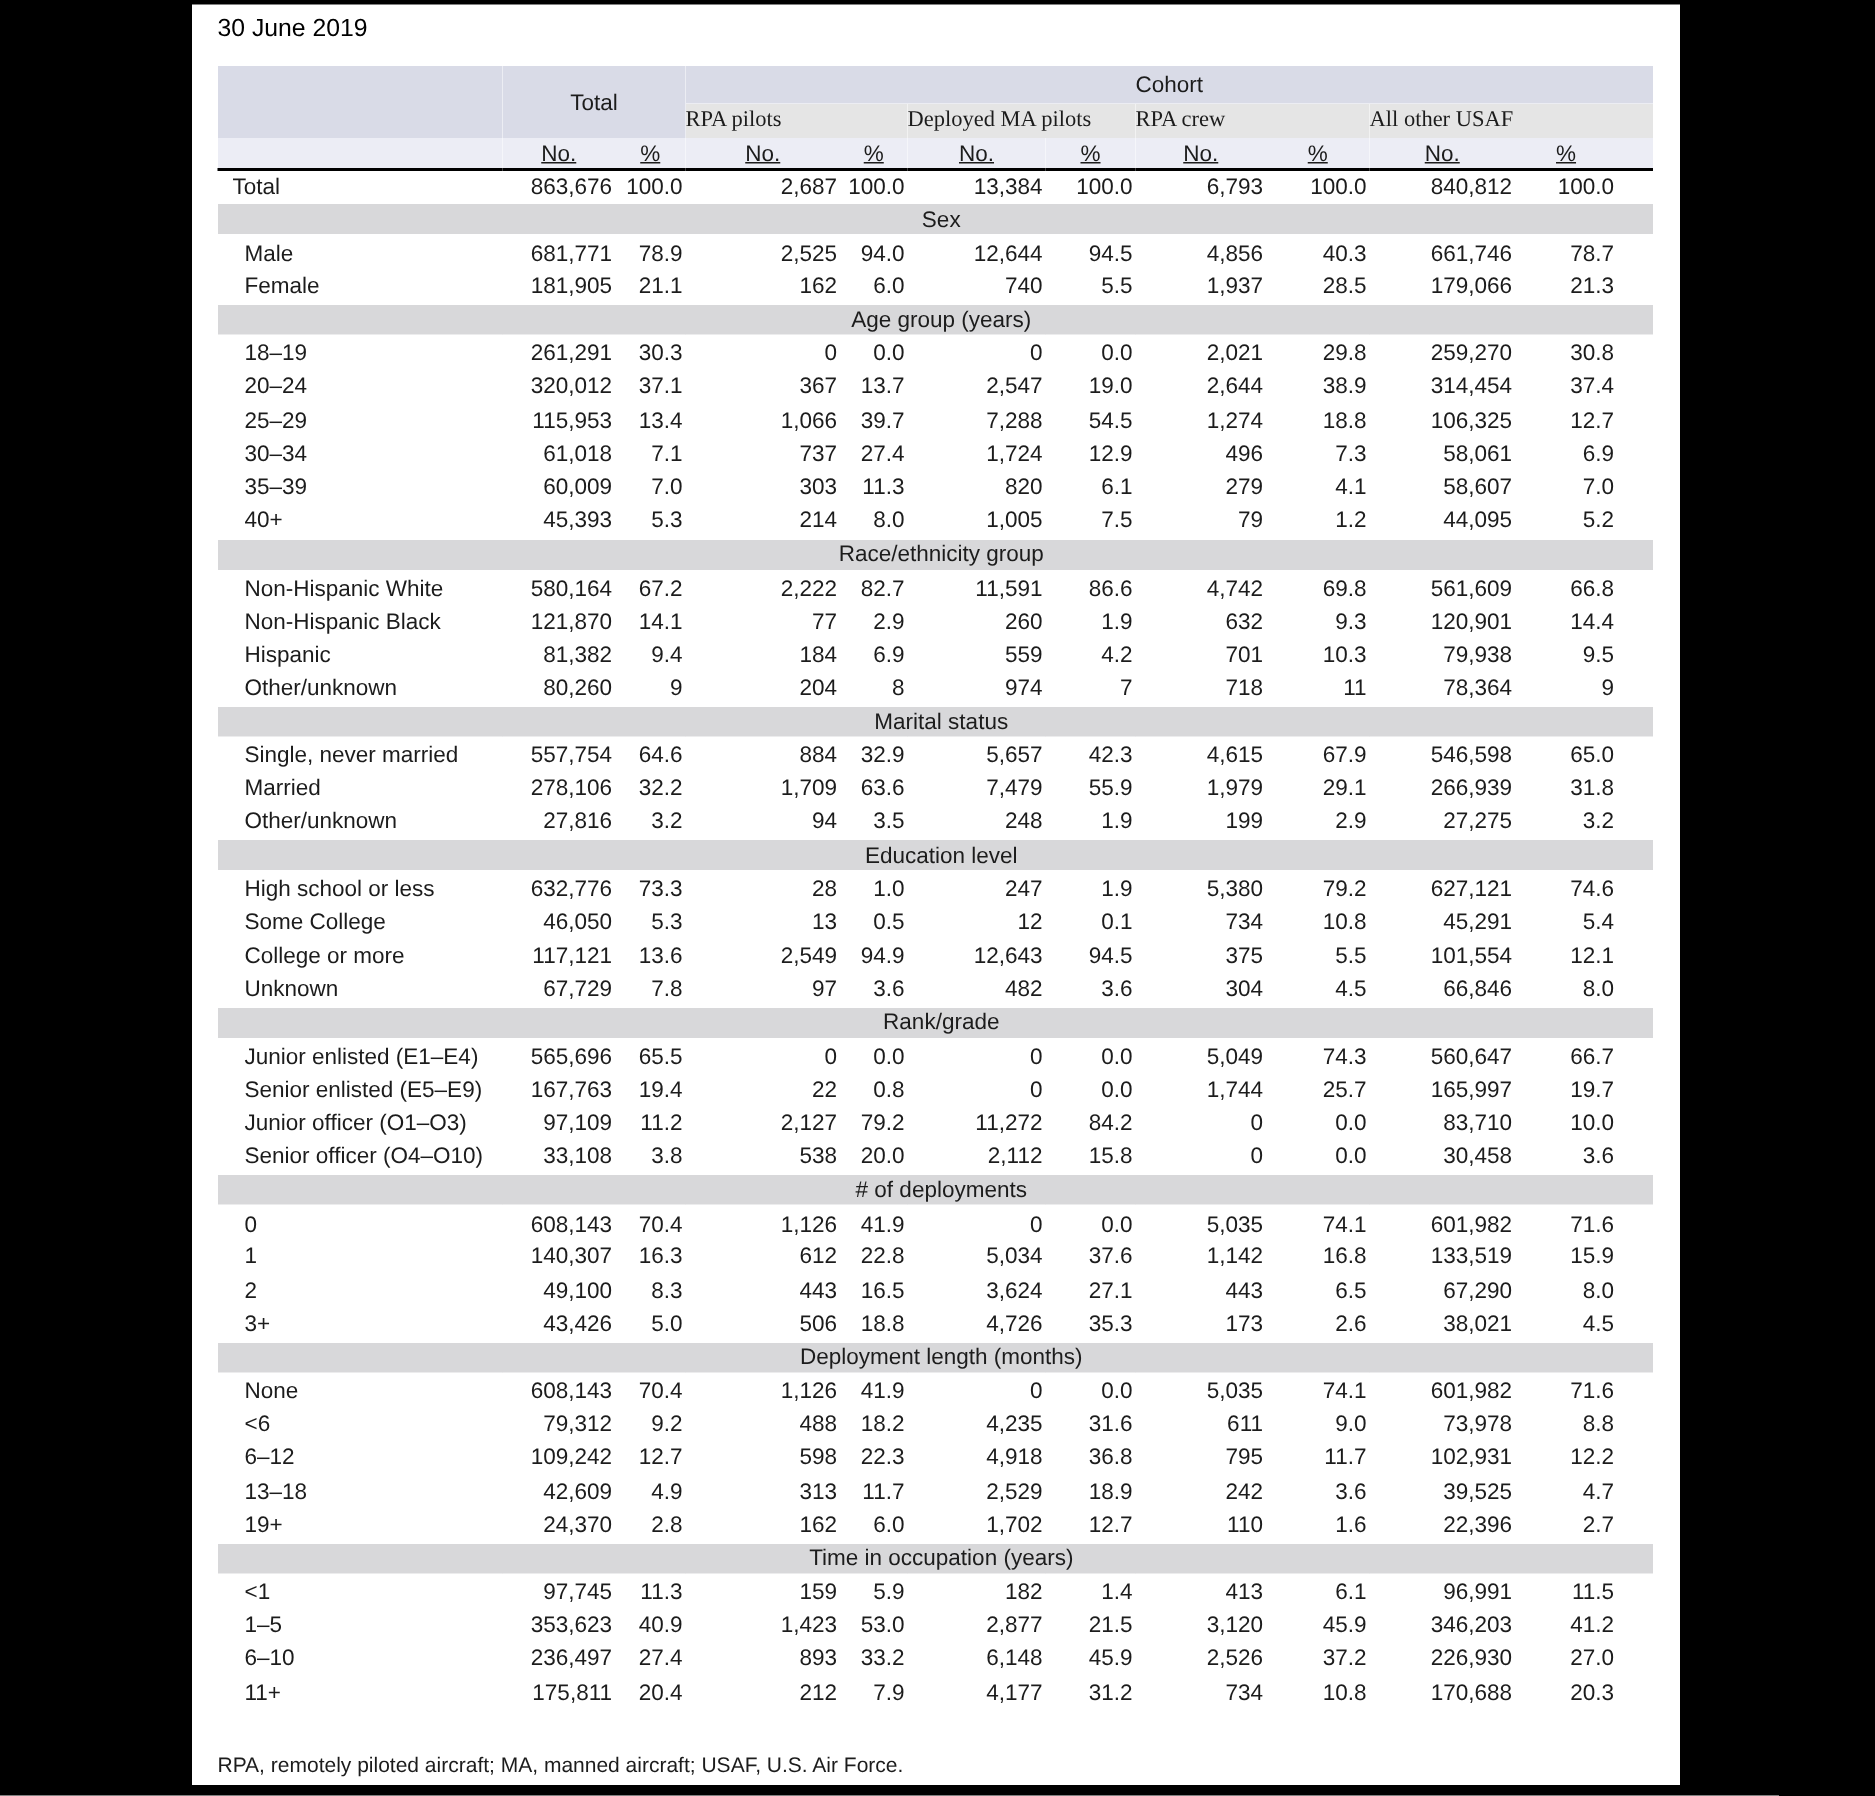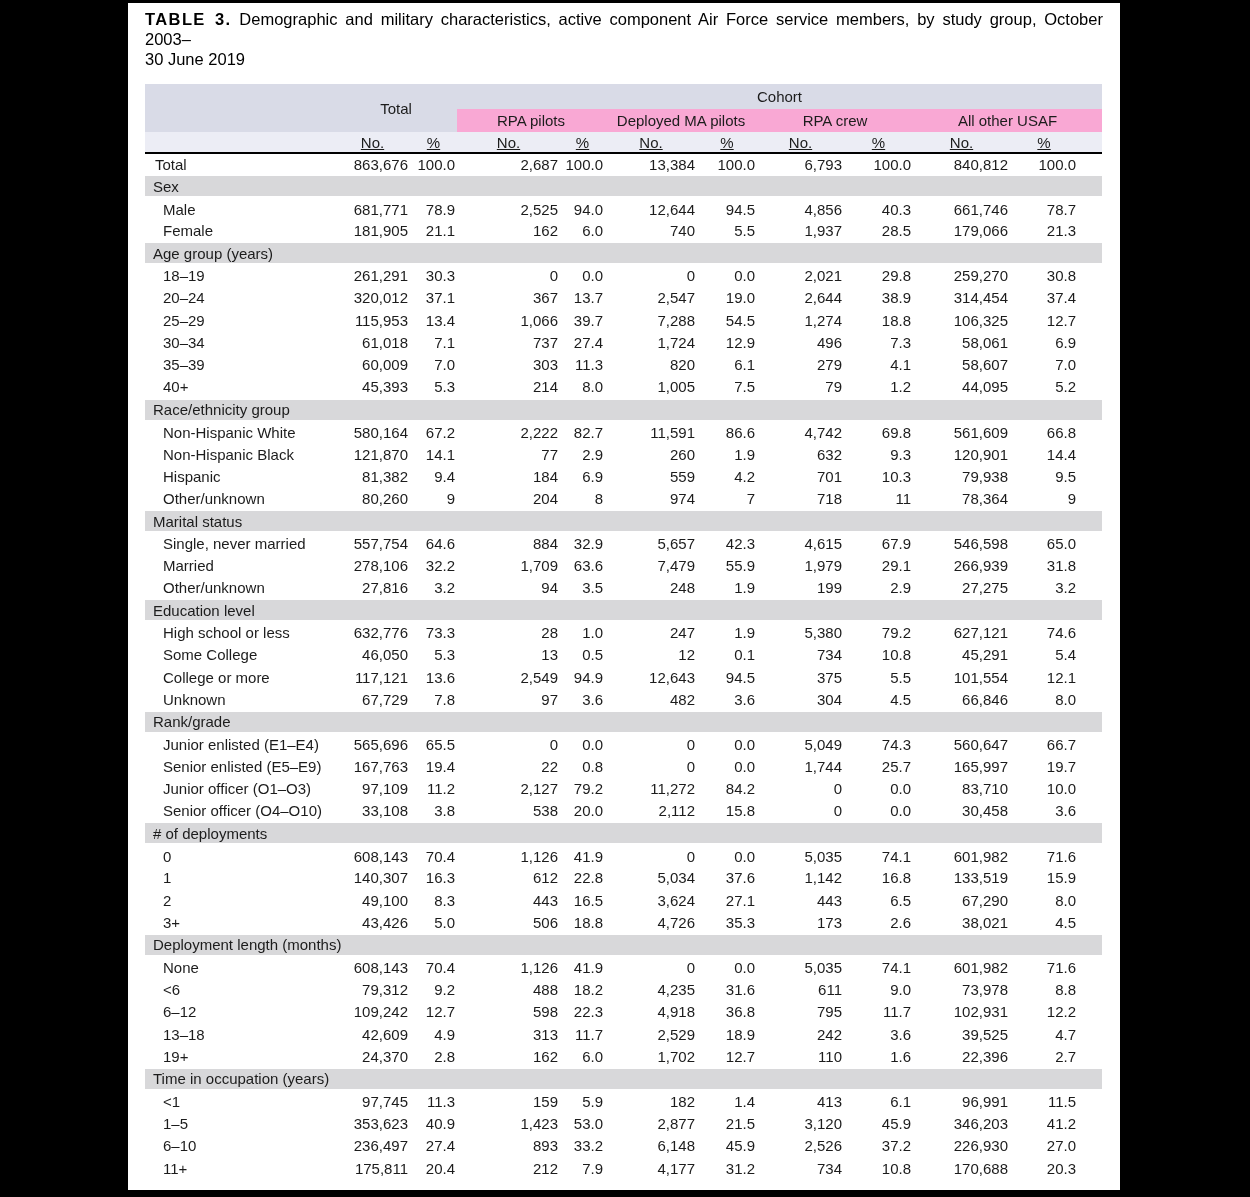--- a/index.html
+++ b/index.html
@@ -27,48 +27,47 @@
     width:957px;margin-top:15px;
   }
   th,td{
     font-size:15px;color:#1c1c1c;font-weight:normal;
     padding:0;white-space:nowrap;overflow:hidden;
     vertical-align:middle;
   }
   tr.h1{height:25px;}
   tr.h2{height:23px;}
   .lav{background:#d9dbe7;text-align:center;}
-  .group-h{background:#f9a8d4;text-align:center;}
+  .group-h{background:#e5e5e5;text-align:left;font-family:Liberation Serif, serif;}
   tr.measure-row{height:21px;}
   tr.measure-row td{
     background:#ecedf5;text-align:center;
     border-bottom:2px solid #000;
     text-decoration:underline;
   }
   tr.measure-row td.last{padding-right:24px;}
   tbody tr.data-row{height:22.4px;}
   td.num{text-align:right;padding-right:2px;}
   td.num.last{padding-right:26px;}
   td.rlabel{text-align:left;padding-left:18px;}
   tr.total-row td.rlabel{padding-left:10px;}
   tr.section{height:22px;}
   tr.section td{
     background:#d8d8da;
     border-top:2px solid #fff;border-bottom:2px solid #fff;
-    padding-left:8px;text-align:left;
+    padding-left:8px;text-align:center;
   }
   .footnote{margin-top:29px;font-size:14px;color:#1c1c1c;}
 </style>
 </head>
 <body>
 
 <div class="sheet">
   <div class="inner">
     <div class="title">
-      <div class="l1"><span class="title-label">TABLE 3.</span> <span>Demographic and military characteristics, active component Air Force service members, by study group, October 2003–</span></div>
       <div class="l2">30 June 2019</div>
     </div>
 
     <table>
       <colgroup>
         <col style="width:190px">
           <col style="width:75px">
           <col style="width:47px">
         <col style="width:103px">
           <col style="width:45px">

